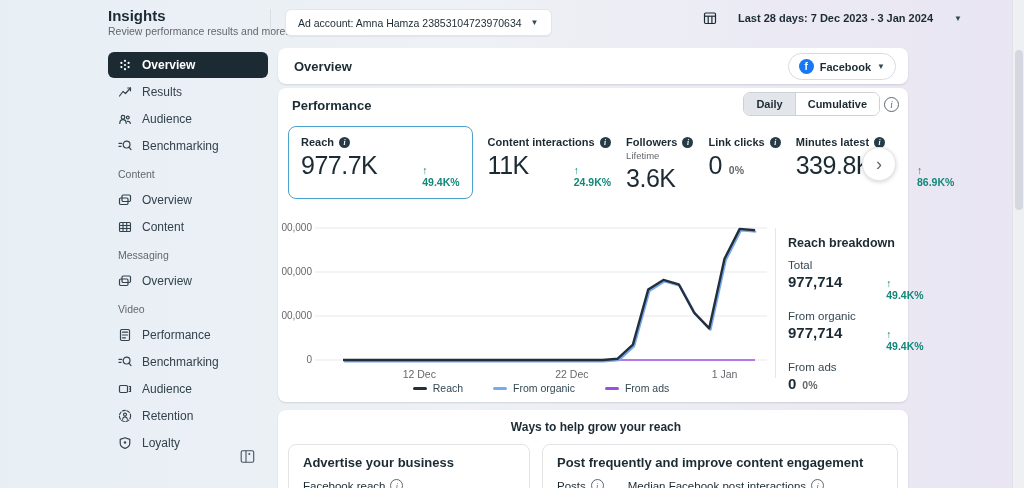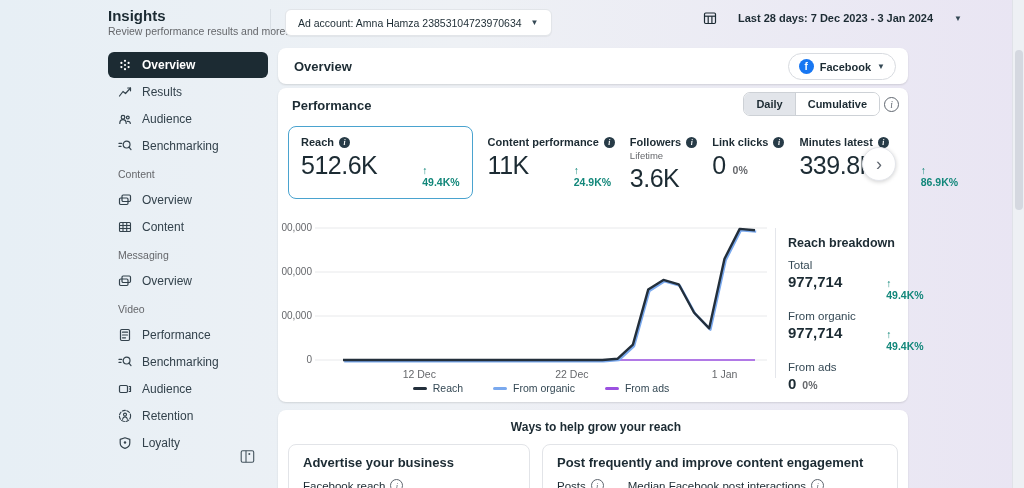--- a/index.html
+++ b/index.html
@@ -280,27 +280,27 @@
     </div>
     <span class="info-o perf-info">i</span>
 
     <div class="metrics-row">
         <div class="metric sel">
           <div class="m-head">
             <span class="m-label">Reach</span>
             <span class="info-dot">i</span>
           </div>
           <div class="m-valrow">
-            <span class="m-val">512.6K</span>
+            <span class="m-val">977.7K</span>
             <span class="delta up">↑ 49.4K%</span>
           </div>
         </div>
         <div class="metric">
           <div class="m-head">
-            <span class="m-label">Content performance</span>
+            <span class="m-label">Content interactions</span>
             <span class="info-dot">i</span>
           </div>
           <div class="m-valrow">
             <span class="m-val">11K</span>
             <span class="delta up">↑ 24.9K%</span>
           </div>
         </div>
         <div class="metric">
           <div class="m-head">
             <span class="m-label">Followers</span>

